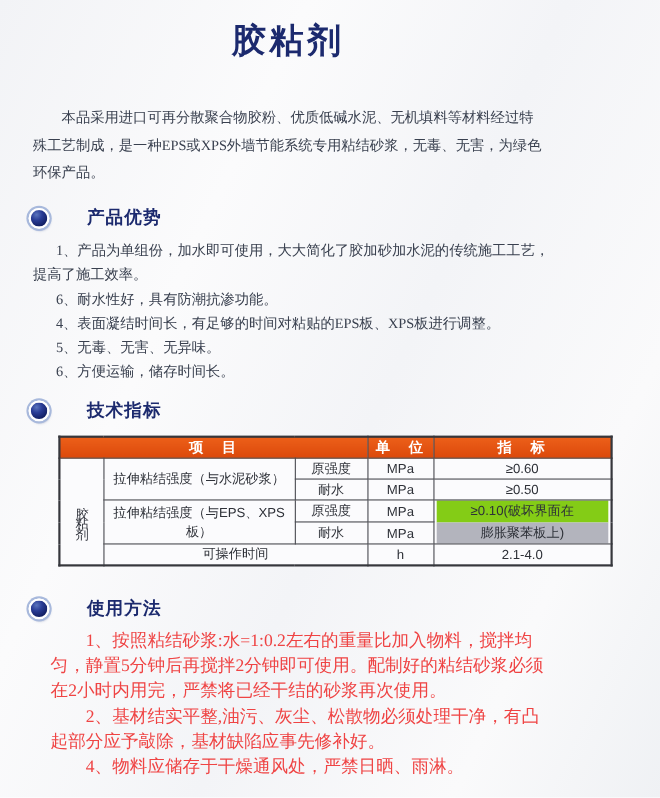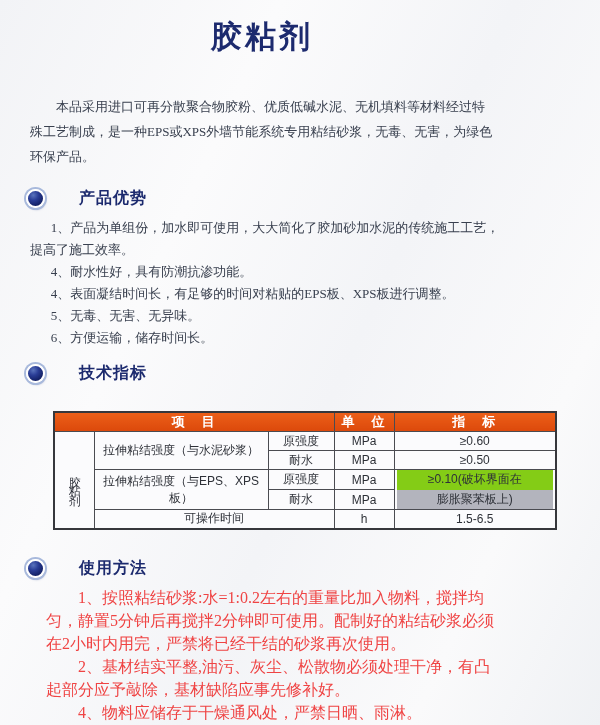--- a/index.html
+++ b/index.html
@@ -56,21 +56,21 @@
   .adv-list { margin-top: 7px; }
   .adv-list p {
     margin-left: 30px;
     margin-right: 20px;
     text-indent: 1.6em;
     font-size: 13px;
     line-height: 22px;
     color: #39404f;
   }
 
-  .spec-table-wrap { margin: 26px 0 0 53px; }
+  .spec-table-wrap { margin: 11px 0 0 53px; }
   table.spec {
     border-collapse: collapse;
     width: 502px;
     table-layout: fixed;
     font-size: 12px;
     color: #2e3138;
     border: 2px solid #36373c;
     font-family: "Liberation Sans", "DejaVu Sans", sans-serif;
   }
   table.spec th, table.spec td {
@@ -126,21 +126,21 @@
   <h1 class="doc-title">胶粘剂</h1>
 
   <p class="intro">本品采用进口可再分散聚合物胶粉、优质低碱水泥、无机填料等材料经过特殊工艺制成，是一种EPS或XPS外墙节能系统专用粘结砂浆，无毒、无害，为绿色环保产品。</p>
 
   <div class="section-header mt-adv">
     <span class="ball-icon"></span>
     <span class="section-title">产品优势</span>
   </div>
   <div class="adv-list">
     <p>1、产品为单组份，加水即可使用，大大简化了胶加砂加水泥的传统施工工艺，提高了施工效率。</p>
-    <p>4、耐水性好，具有防潮抗渗功能。</p>
+    <p>6、耐水性好，具有防潮抗渗功能。</p>
     <p>4、表面凝结时间长，有足够的时间对粘贴的EPS板、XPS板进行调整。</p>
     <p>5、无毒、无害、无异味。</p>
     <p>6、方便运输，储存时间长。</p>
   </div>
 
   <div class="section-header mt-spec">
     <span class="ball-icon"></span>
     <span class="section-title">技术指标</span>
   </div>
 
@@ -180,21 +180,21 @@
           <div class="half bottom">膨胀聚苯板上)</div>
         </td>
       </tr>
       <tr>
         <td class="gray">耐水</td>
         <td class="gray">MPa</td>
       </tr>
       <tr>
         <td colspan="2">可操作时间</td>
         <td>h</td>
-        <td>1.5-6.5</td>
+        <td>2.1-4.0</td>
       </tr>
     </tbody>
       </table>
   </div>
 
   <div class="section-header mt-usage">
     <span class="ball-icon"></span>
     <span class="section-title">使用方法</span>
   </div>
   <div class="usage-list">

